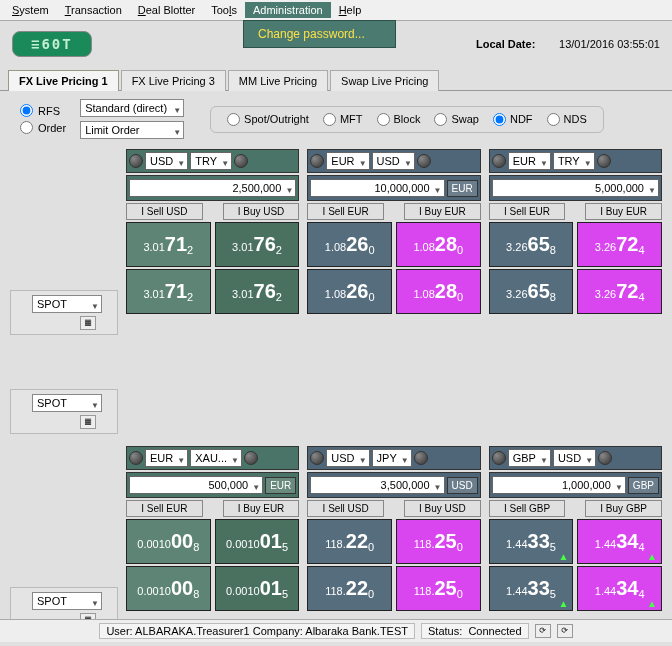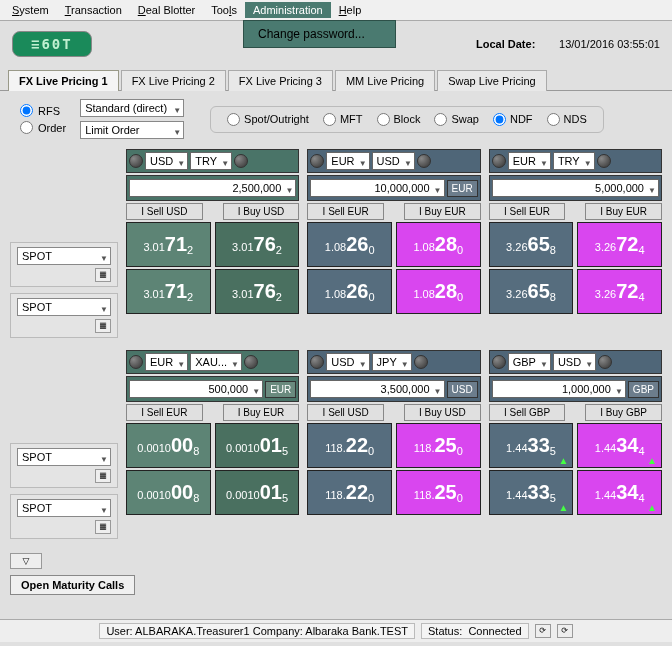--- a/index.html
+++ b/index.html
@@ -22,21 +22,21 @@
     padding: 2px 8px;
     cursor: pointer;
   }
   .menubar .u { text-decoration: underline; }
   .menubar .active { background: #4a7a70; color: #fff; }
   .dropdown-menu {
     position: absolute;
     left: 243px;
     top: 20px;
     background: #4a7a70;
-    color: #000000;
+    color: #fde047;
     padding: 6px 30px 6px 14px;
     border: 1px solid #2d5048;
     font-size: 12px;
   }
   .topbar {
     position: relative;
     padding: 10px 12px 6px 12px;
     display: flex;
     justify-content: space-between;
     align-items: center;
@@ -128,23 +128,24 @@
     gap: 6px;
     width: 108px;
     padding-top: 93px;
   }
   .side-box {
     height: 45px;
     border: 1px solid #bbb;
     display: flex;
     flex-direction: column;
     justify-content: center;
-    padding: 6px;
+    padding: 21px;
     gap: 2px;
     background: #e4e4e4;
+    margin-top: 48px;
   }
   .amount-btn {
     width: 16px;
     height: 14px;
     background: #eee;
     border: 1px solid #999;
     display: inline-block;
     font-size: 8px;
     text-align: center;
     line-height: 12px;
@@ -324,21 +325,20 @@
 
 <div class="topbar">
   <div class="logo">≡60T</div>
   <div class="dates">
     <div><b>Local Date:</b> <span>13/01/2016 03:55:01</span></div>
   </div>
 </div>
 
 <div class="tabstrip">
   <div class="tab active">FX Live Pricing 1</div>
-  <div class="tab">FX Live Pricing 2</div>
   <div class="tab">FX Live Pricing 3</div>
   <div class="tab">MM Live Pricing</div>
   <div class="tab">Swap Live Pricing</div>
 </div>
 
 <div class="controls">
   <div class="radio-group">
     <label>
         <input type="radio" checked="" style="">
         <span>RFS</span>

